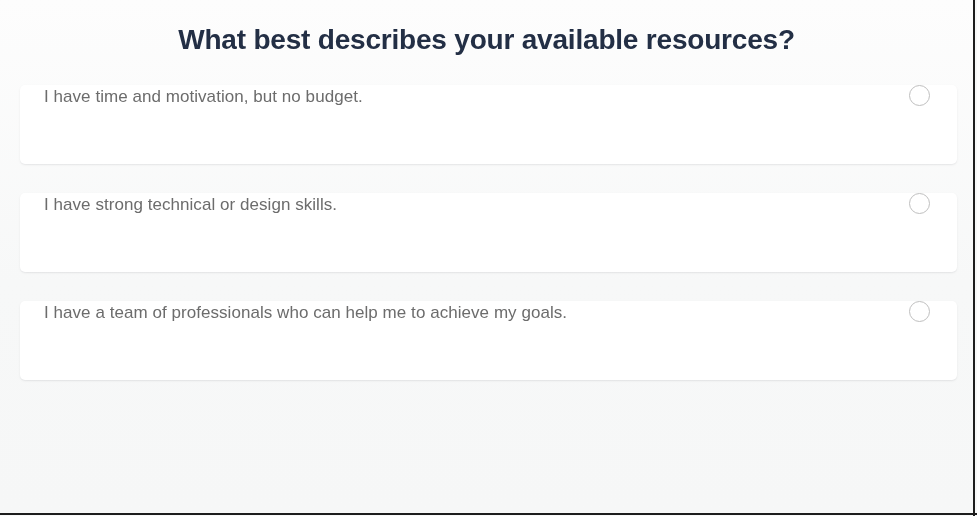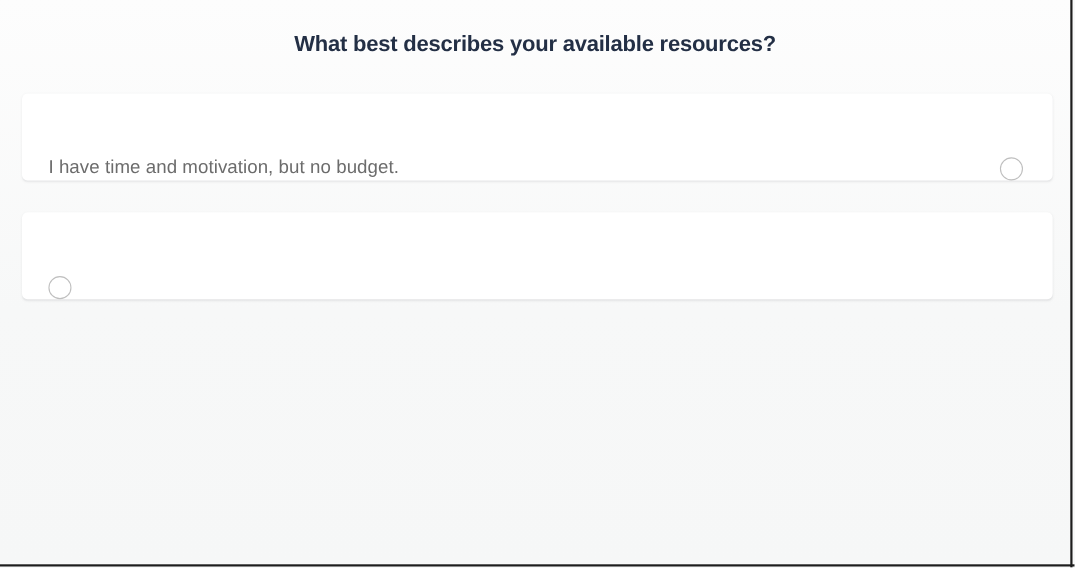--- a/index.html
+++ b/index.html
@@ -40,21 +40,21 @@
     left: 0;
     width: 973px;
     height: 512px;
     background: linear-gradient(180deg, #fdfdfd 0%, #f7f8f8 55%, #f6f7f7 100%);
     padding-top: 18px;
     overflow: hidden;
   }
 
   .quiz-heading {
     text-align: center;
-    font-size: 20px;
+    font-size: 28px;
     line-height: 44px;
     font-weight: bold;
     color: #232f45;
     letter-spacing: -0.2px;
     padding: 0 40px;
   }
 
   .options-list {
     margin-top: 23px;
     padding: 0 20px 0 20px;
@@ -63,21 +63,21 @@
   .option-card {
     position: relative;
     width: 937px;
     height: 79px;
     background: #ffffff;
     border-radius: 5px;
     box-shadow: 0 1px 3px rgba(28, 32, 44, 0.055),
                 0 1px 1px rgba(28, 32, 44, 0.04);
     margin-bottom: 29px;
     display: flex;
-    align-items: flex-end;
+    align-items: flex-start;
     justify-content: space-between;
     padding: 0 24px 0 24px;
     cursor: pointer;
     gap: 32px;
   }
 
   .option-card:last-child { margin-bottom: 0; }
 
   .option-label {
     font-size: 17px;
@@ -105,22 +105,27 @@
   <h1 class="quiz-heading">What best describes your available resources?</h1>
 
   <div class="options-list">
 
     <div class="option-card">
       <span class="option-label">I have time and motivation, but no budget.</span>
       <span class="option-radio"></span>
     </div>
 
 
+    <div class="option-card">
+      <span class="option-label">I have strong technical or design skills.</span>
+      <span class="option-radio"></span>
+    </div>
 
     <div class="option-card">
+      <span class="option-label">I have a team of professionals who can help me to achieve my goals.</span>
       <span class="option-radio"></span>
     </div>
 
   </div>
 </div>
 
 <div class="viewport-frame-right"></div>
 <div class="viewport-frame-bottom"></div>
 
 </body></html>

